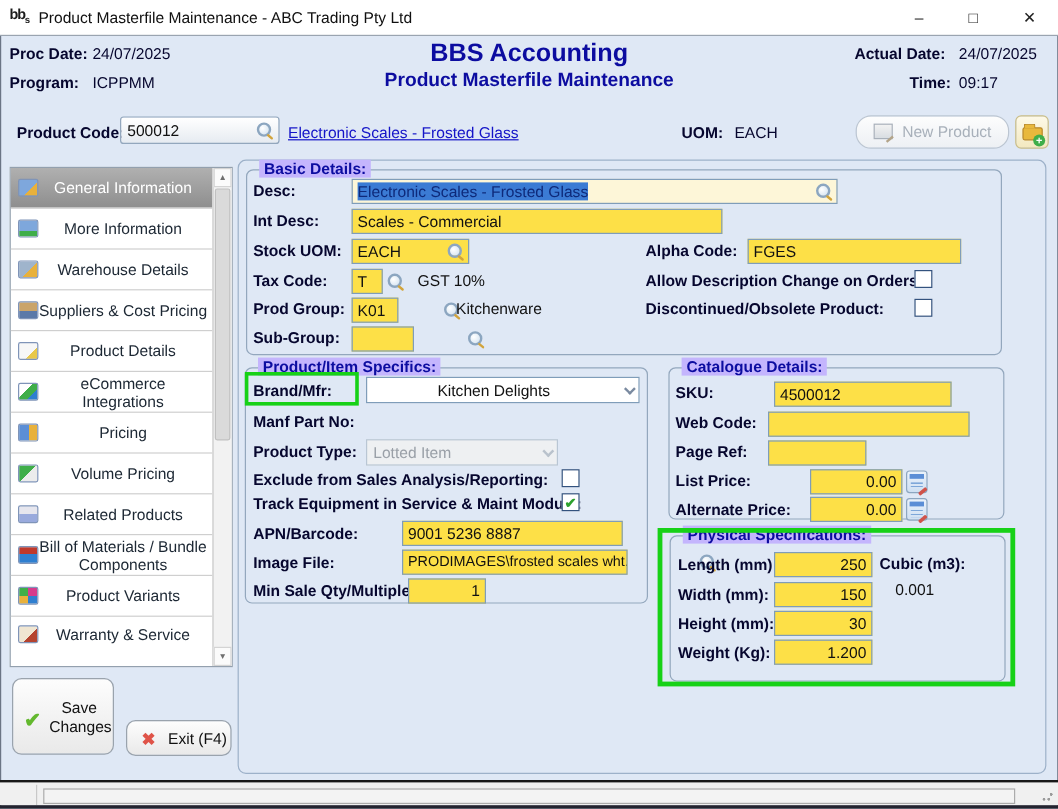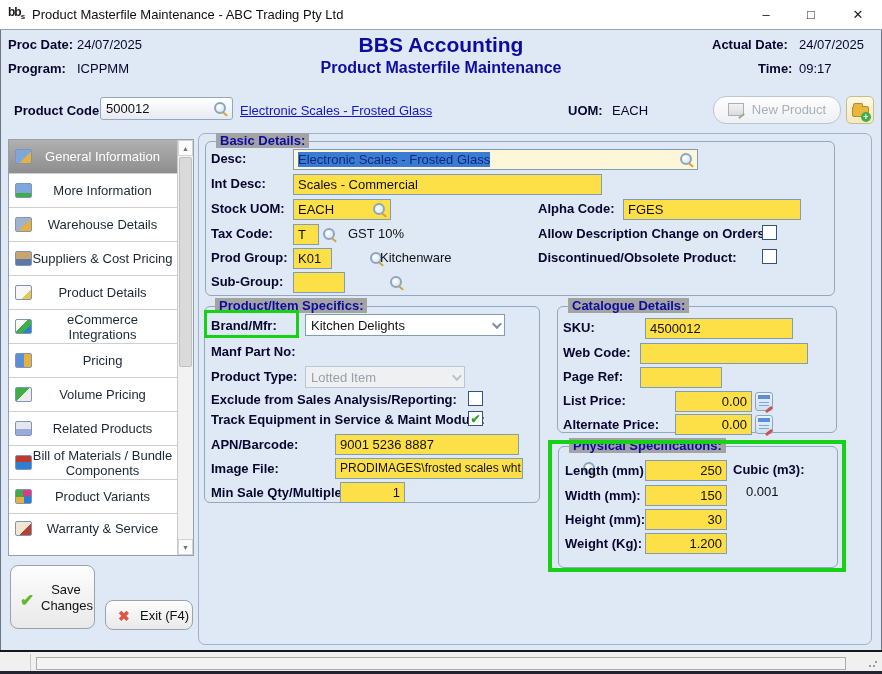--- a/index.html
+++ b/index.html
@@ -75,21 +75,21 @@
               border-left:1px solid #c9c9c9; }
   .sb-arrow{ position:absolute; left:0; width:15px; height:16px; background:#fbfbfb; color:#6f6f6f;
              font-size:7px; text-align:center; line-height:16px; border:1px solid #d4d4d4; }
   .sb-thumb{ position:absolute; left:1px; top:17px; width:13px; height:210px; background:#dadada;
              border:1px solid #c0c0c0; border-radius:2px; }
 
   
   .main-panel{ position:absolute; left:198px; top:133px; width:674px; height:512px;
                border:1px solid #9db1c9; border-radius:7px; background:#dfe8f5; }
   .group{ position:absolute; border:1px solid #93a7bd; border-radius:6px; }
-  .legend{ position:absolute; top:-9px; left:10px; background:#a3a3a3; padding:0 4px;
+  .legend{ position:absolute; top:-9px; left:10px; background:#c4b5fd; padding:0 4px;
            font-size:13px; font-weight:bold; color:#0c0ca0; }
   .lbl{ position:absolute; font-size:13px; font-weight:bold; color:#06062e; white-space:nowrap; }
   .txt{ position:absolute; font-size:13px; color:#111; white-space:nowrap; }
   .fld{ position:absolute; height:21px; border:1px solid #7f9db9; background:#fde047;
         font-size:13px; color:#111; padding:2px 4px; white-space:nowrap; overflow:hidden; }
   .fld.num{ text-align:right; }
   .fld.cream{ background:#fdf6d8; }
   .sel{ background:#3b7bd4; color:#0e2a7a; }
   .mag{ display:inline-block; width:15px; height:15px; position:relative; cursor:pointer; }
   .mag::before{ content:''; position:absolute; left:1px; top:1px; width:8px; height:8px;
@@ -282,21 +282,21 @@
 
   <span class="lbl" style="left:211px;top:274px;">Sub-Group:</span>
   <div class="fld" style="left:293px;top:272px;width:52px;"></div>
   <span class="mag abs" style="left:350px;top:275px;"></span>
 
   
   <div class="group" style="left:204px;top:306px;width:336px;height:197px;">
     <span class="legend">Product/Item Specifics:</span>
   </div>
   <span class="lbl" style="left:211px;top:318px;">Brand/Mfr:</span>
-  <div class="dd" style="left:305px;top:314px;width:200px;">
+  <div class="dd" style="left:305px;top:314px;width:228px;text-align:center;">
     <span>Kitchen Delights</span><span class="chev"></span>
   </div>
   <span class="lbl" style="left:211px;top:344px;">Manf Part No:</span>
   <span class="lbl" style="left:211px;top:369px;">Product Type:</span>
   <div class="dd disabled" style="left:305px;top:366px;width:160px;">
     <span>Lotted Item</span><span class="chev"></span>
   </div>
   <span class="lbl" style="left:211px;top:392px;">Exclude from Sales Analysis/Reporting:</span>
   <div class="chk" style="left:468px;top:391px;"></div>
   <span class="lbl" style="left:211px;top:412px;">Track Equipment in Service &amp; Maint Module:</span>

